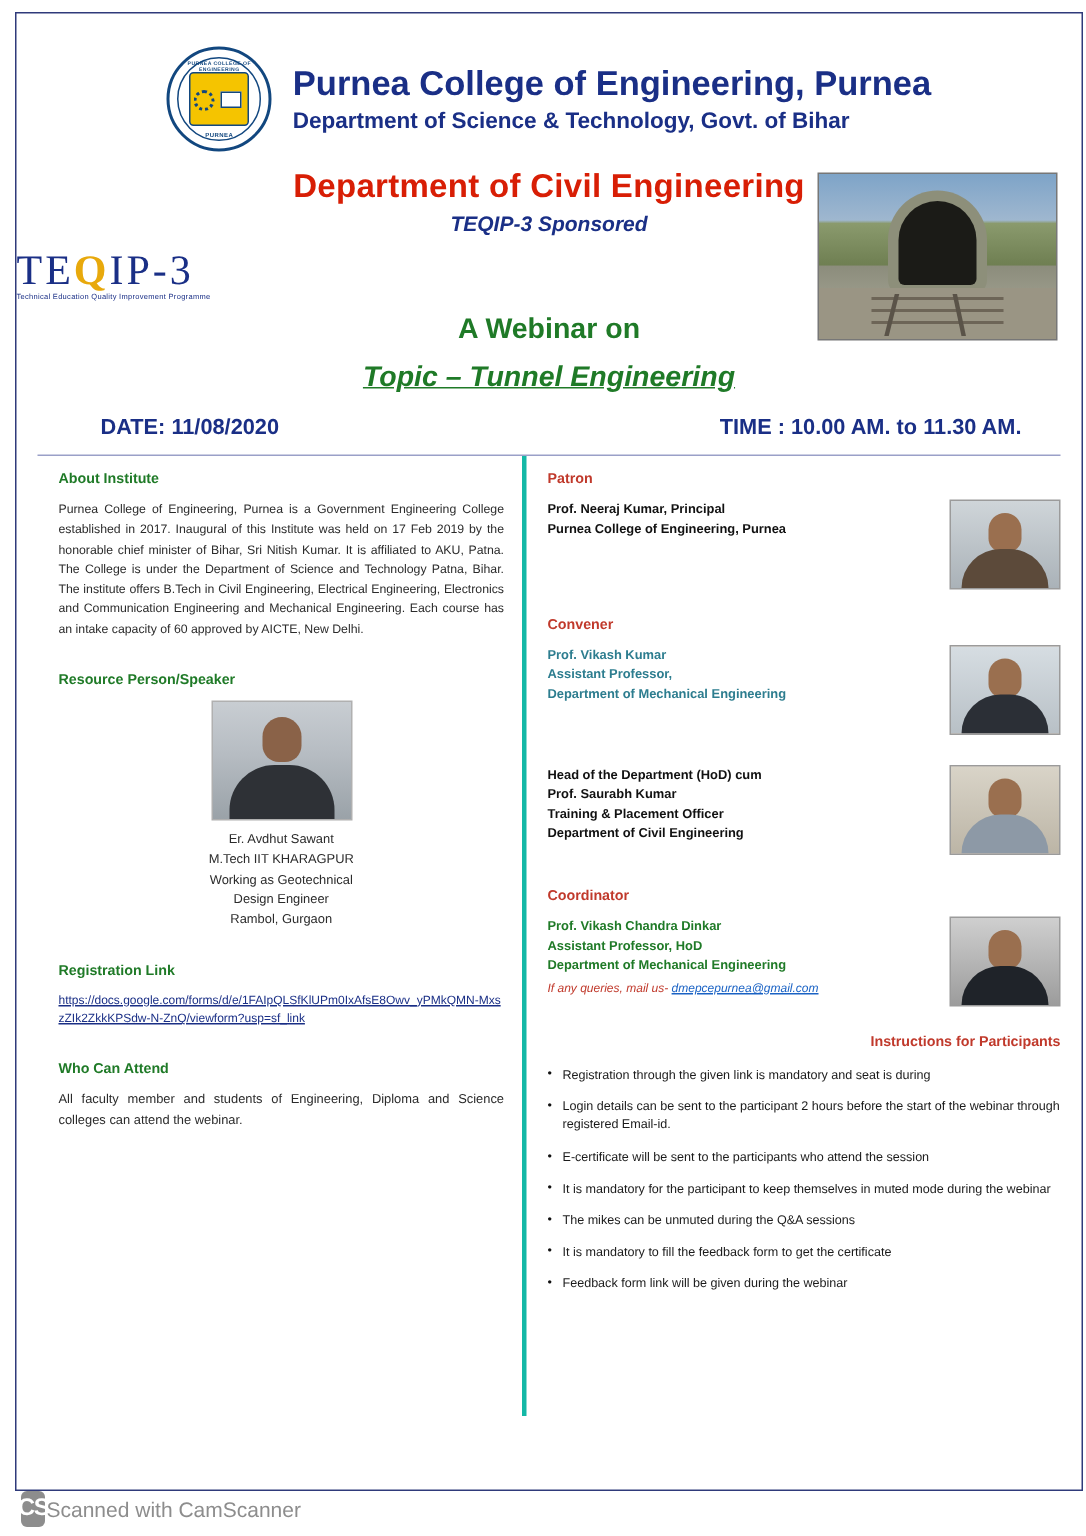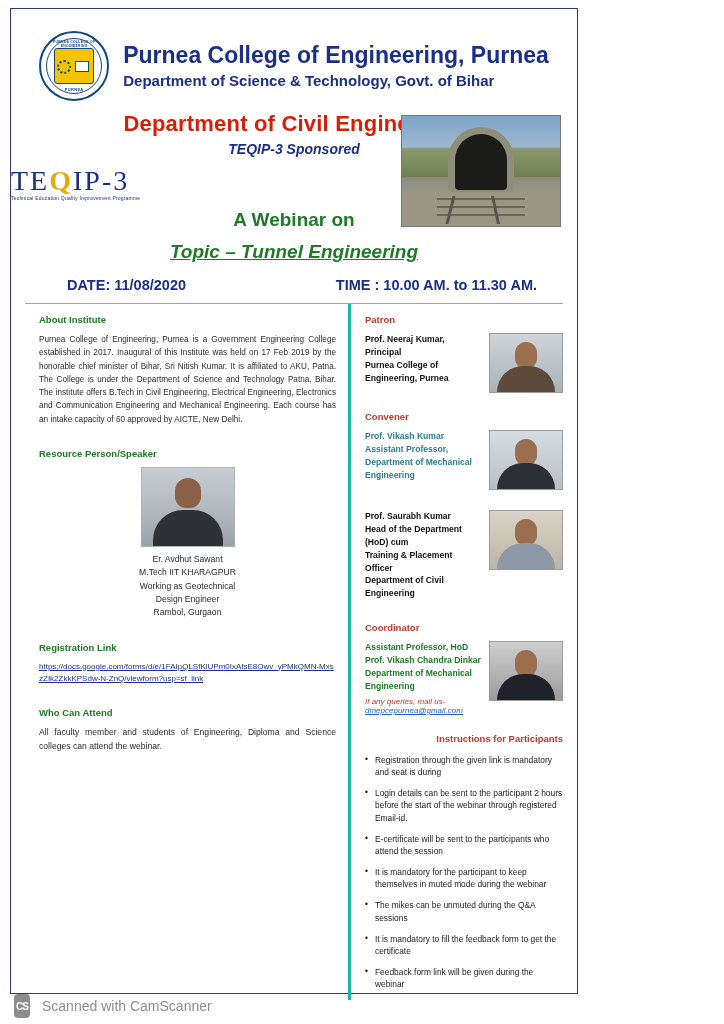--- a/index.html
+++ b/index.html
@@ -17,21 +17,21 @@
     position: relative;
     width: 724px;
     height: 1024px;
     background: #ffffff;
     box-sizing: border-box;
   }
   .sheet {
     position: absolute;
     left: 10px;
     top: 8px;
-    width: 568px;
+    width: 712px;
     height: 986px;
     border: 1px solid #2f3a7a;
     box-sizing: border-box;
     background: #fff;
   }
 
   
   .header {
     display: flex;
     align-items: center;
@@ -388,26 +388,26 @@
     display: flex;
     align-items: center;
     padding-left: 14px;
     box-sizing: border-box;
   }
   .cs-badge {
     width: 16px; height: 24px;
     border-radius: 4px;
     background: #8d8d8d;
     color: #fff;
-    font-size: 10px;
+    font-size: 16px;
     font-weight: bold;
     display: flex;
     align-items: center;
     justify-content: center;
-    margin-right: 12px;
+    margin-right: 1px;
     letter-spacing: -1px;
   }
   .cs-text {
     font-size: 14px;
     color: #8d8d8d;
   }
 </style>
 </head>
 <body>
 
@@ -522,39 +522,39 @@
             <div class="bg2"></div>
             <div class="head"></div>
             <div class="torso"></div>
           </div>
         </div>
 
         <div style="height:14px"></div>
 
         <div class="person">
           <div class="info">
+            <div class="pname">Head of the Department (HoD) cum</div>
             <div class="pname">Prof. Saurabh Kumar</div>
-            <div class="pname">Head of the Department (HoD) cum</div>
             <div class="pname">Training &amp; Placement Officer</div>
             <div class="pname">Department of Civil Engineering</div>
           </div>
           <div class="portrait p3">
             <div class="bg2"></div>
             <div class="head"></div>
             <div class="torso"></div>
           </div>
         </div>
 
         <div style="height:16px"></div>
 
         <div class="sec-head red">Coordinator</div>
         <div class="person">
           <div class="info">
+            <div class="pname green">Prof. Vikash Chandra Dinkar</div>
             <div class="pname green">Assistant Professor, HoD</div>
-            <div class="pname green">Prof. Vikash Chandra Dinkar</div>
             <div class="pname green">Department of Mechanical Engineering</div>
             <div class="mail-line">
               <span>If any queries, mail us-</span>
               <a href="#">dmepcepurnea@gmail.com</a>
             </div>
           </div>
           <div class="portrait p4">
             <div class="bg2"></div>
             <div class="head"></div>
             <div class="torso"></div>

